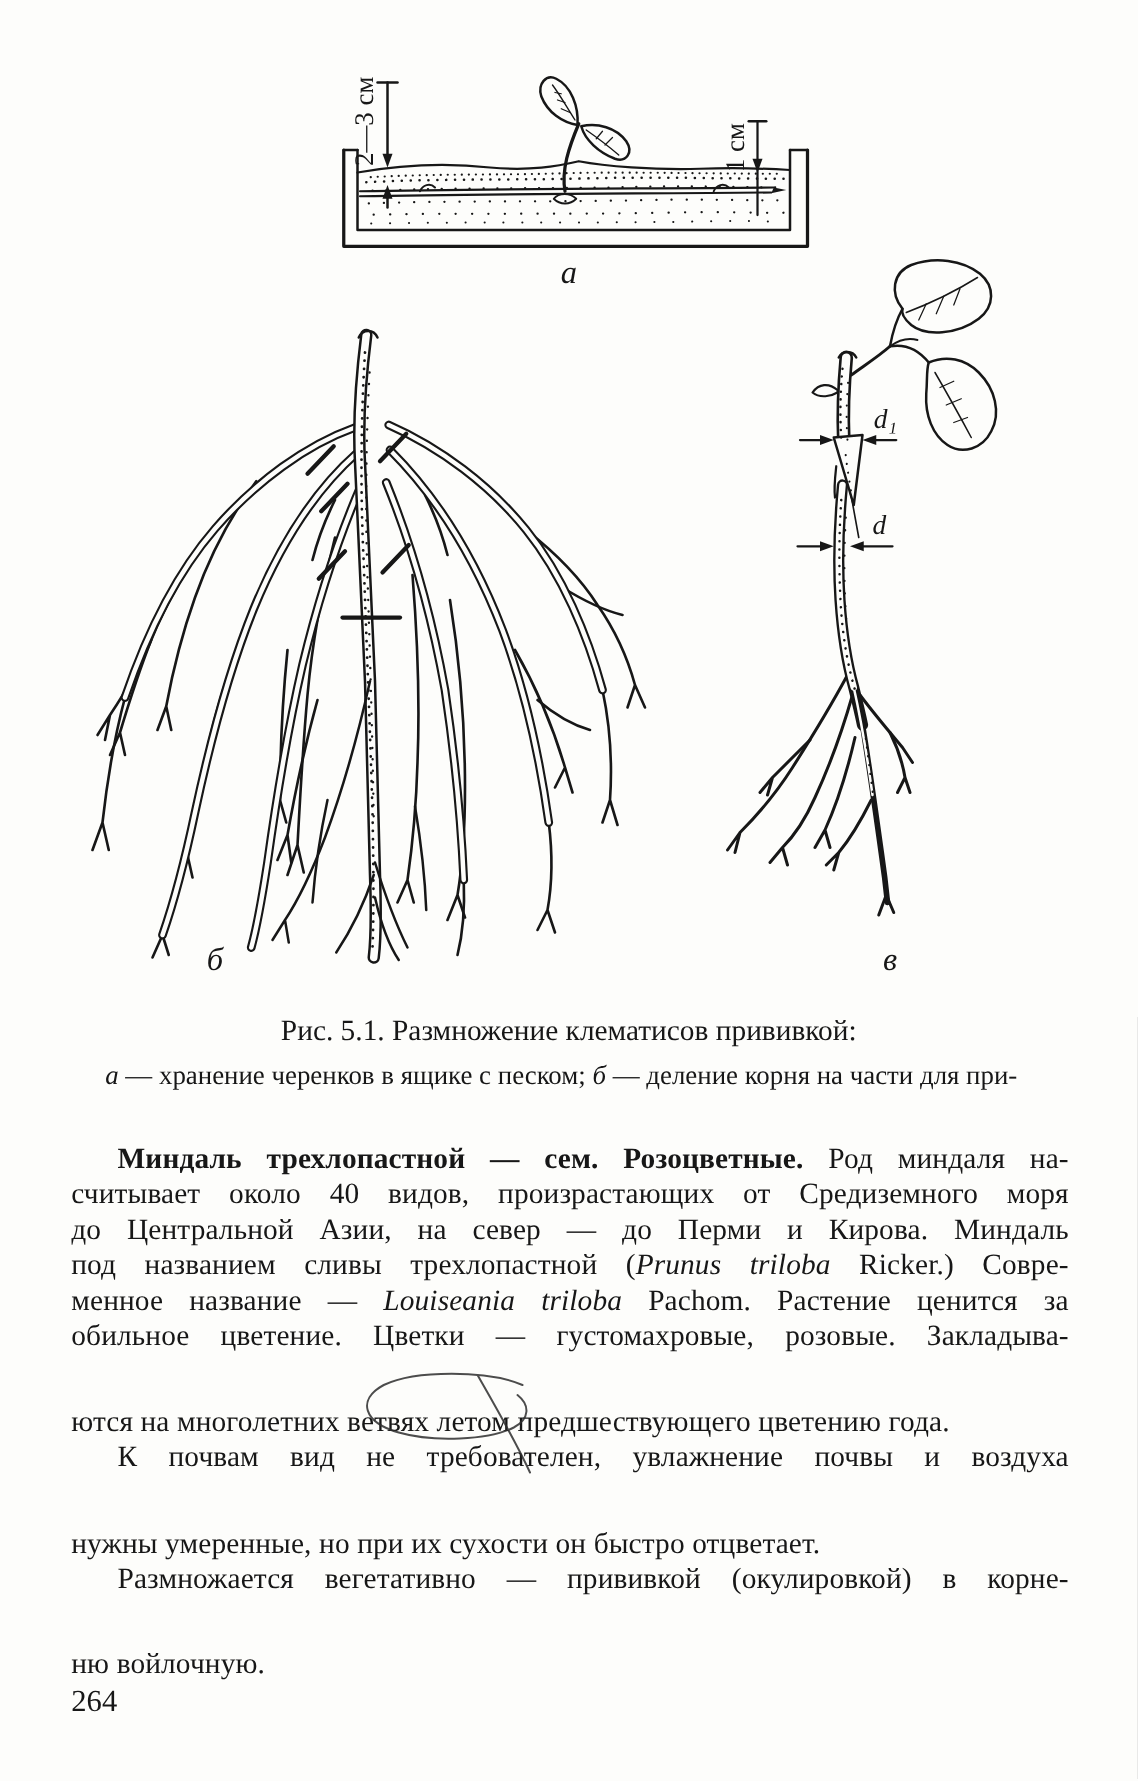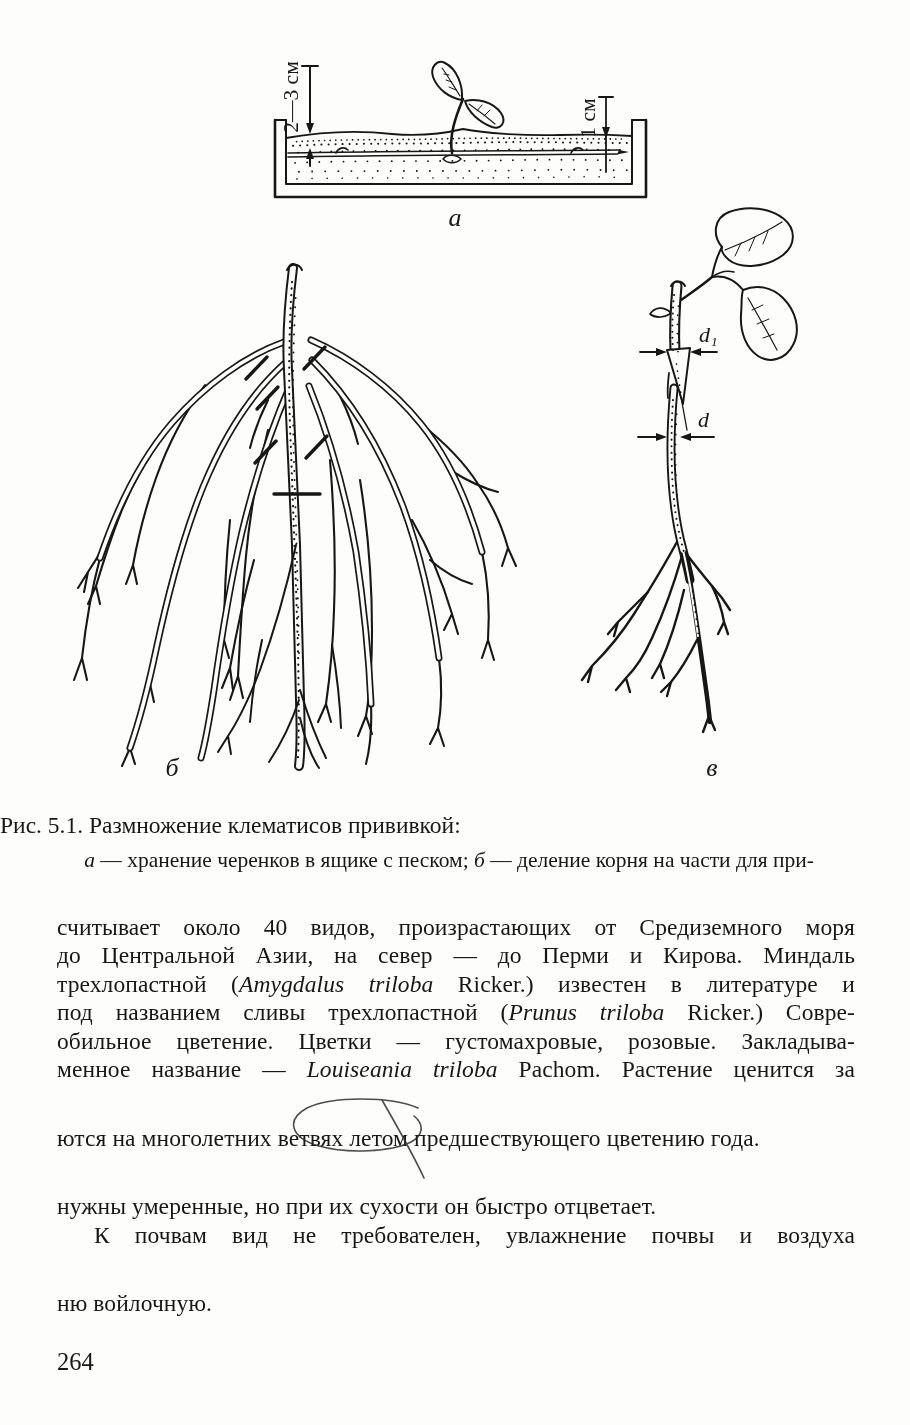--- a/index.html
+++ b/index.html
@@ -1,20 +1,20 @@
 <!DOCTYPE html>
 <html><head>
 <meta charset="utf-8">
 <style>
   html,body{margin:0;padding:0;background:#d9d9d9;}
   .page{position:relative;width:910px;height:1425px;background:#fdfdfb;overflow:hidden;
         font-family:"Liberation Serif","DejaVu Serif",serif;color:#171717;margin:0 auto;}
   .fig{position:absolute;top:0;left:0;}
   .fig text{font-family:"Liberation Serif","DejaVu Serif",serif;fill:#171717;}
-  .caption{position:absolute;top:812px;left:0;width:910px;font-size:23.5px;}
+  .caption{position:absolute;top:812px;left:0;width:910px;text-align:center;font-size:23.5px;}
   .subcaption{position:absolute;top:845px;left:0;width:898px;}
   .subline{text-align:center;font-size:21.5px;line-height:30.5px;}
   .bodytext{position:absolute;top:913px;left:57px;width:798px;font-size:23.5px;letter-spacing:0.1px;}
   .para{margin:0;}
   .line{line-height:28.45px;height:28.45px;overflow:hidden;text-align:justify;text-align-last:justify;}
   .line.first{text-indent:37px;}
   .line.last{text-align-last:left;margin-top:40px;}
   .b{font-weight:bold;}
   .i{font-style:italic;}
   .pagenum{position:absolute;left:57px;top:1348px;font-size:24.5px;text-align:right;}
@@ -194,33 +194,34 @@
     <text x="698" y="427" font-size="22" font-style="italic">d</text>
     <text x="712" y="776" font-size="26" font-style="italic" text-anchor="middle">в</text>
   </svg>
 
   <div class="caption">Рис. 5.1. Размножение клематисов прививкой:</div>
   <div class="subcaption">
       <div class="subline"><span class="i">а</span><span> — хранение черенков в ящике с песком; </span><span class="i">б</span><span> — деление корня на части для при-</span></div>
     </div>
   <div class="bodytext">
       <div class="para">
+        <div class="line first"><span class="b">Миндаль трехлопастной — сем. Розоцветные.</span><span> Род миндаля на-</span></div>
         <div class="line"><span>считывает около 40 видов, произрастающих от Средиземного моря</span></div>
         <div class="line"><span>до Центральной Азии, на север — до Перми и Кирова. Миндаль</span></div>
-        <div class="line"><span>трехлопастной (</span><span class="i">Amygdalus triloba</span><span> Ricker.) известен в литературе и</span></div>
         <div class="line"><span>под названием сливы трехлопастной (</span><span class="i">Prunus triloba</span><span> Ricker.) Совре-</span></div>
+        <div class="line"><span>менное название — </span><span class="i">Louiseania triloba</span><span> Pachom. Растение ценится за</span></div>
         <div class="line"><span>обильное цветение. Цветки — густомахровые, розовые. Закладыва-</span></div>
-        <div class="line"><span>менное название — </span><span class="i">Louiseania triloba</span><span> Pachom. Растение ценится за</span></div>
         <div class="line last"><span>ются на многолетних ветвях летом предшествующего цветению года.</span></div>
       </div>
       <div class="para">
+        <div class="line first"><span>К почвам вид не требователен, увлажнение почвы и воздуха</span></div>
         <div class="line last"><span>нужны умеренные, но при их сухости он быстро отцветает.</span></div>
-        <div class="line first"><span>К почвам вид не требователен, увлажнение почвы и воздуха</span></div>
       </div>
       <div class="para">
+        <div class="line first"><span>Размножается вегетативно — прививкой (окулировкой) в корне-</span></div>
         <div class="line last"><span>ню войлочную.</span></div>
       </div>
     </div>
 
   <svg class="pen" width="910" height="1425" viewBox="0 0 910 1425">
     <g stroke="#2e2e2e" stroke-width="1.6" fill="none" opacity="0.85" stroke-linecap="round">
       <path d="M418,1108 C390,1096 332,1096 307,1108 C285,1120 291,1138 319,1146 C347,1154 391,1152 411,1142 C424,1135 424,1124 414,1116"></path>
       <path d="M382,1100 C398,1128 412,1152 424,1178"></path>
     </g>
   </svg>

